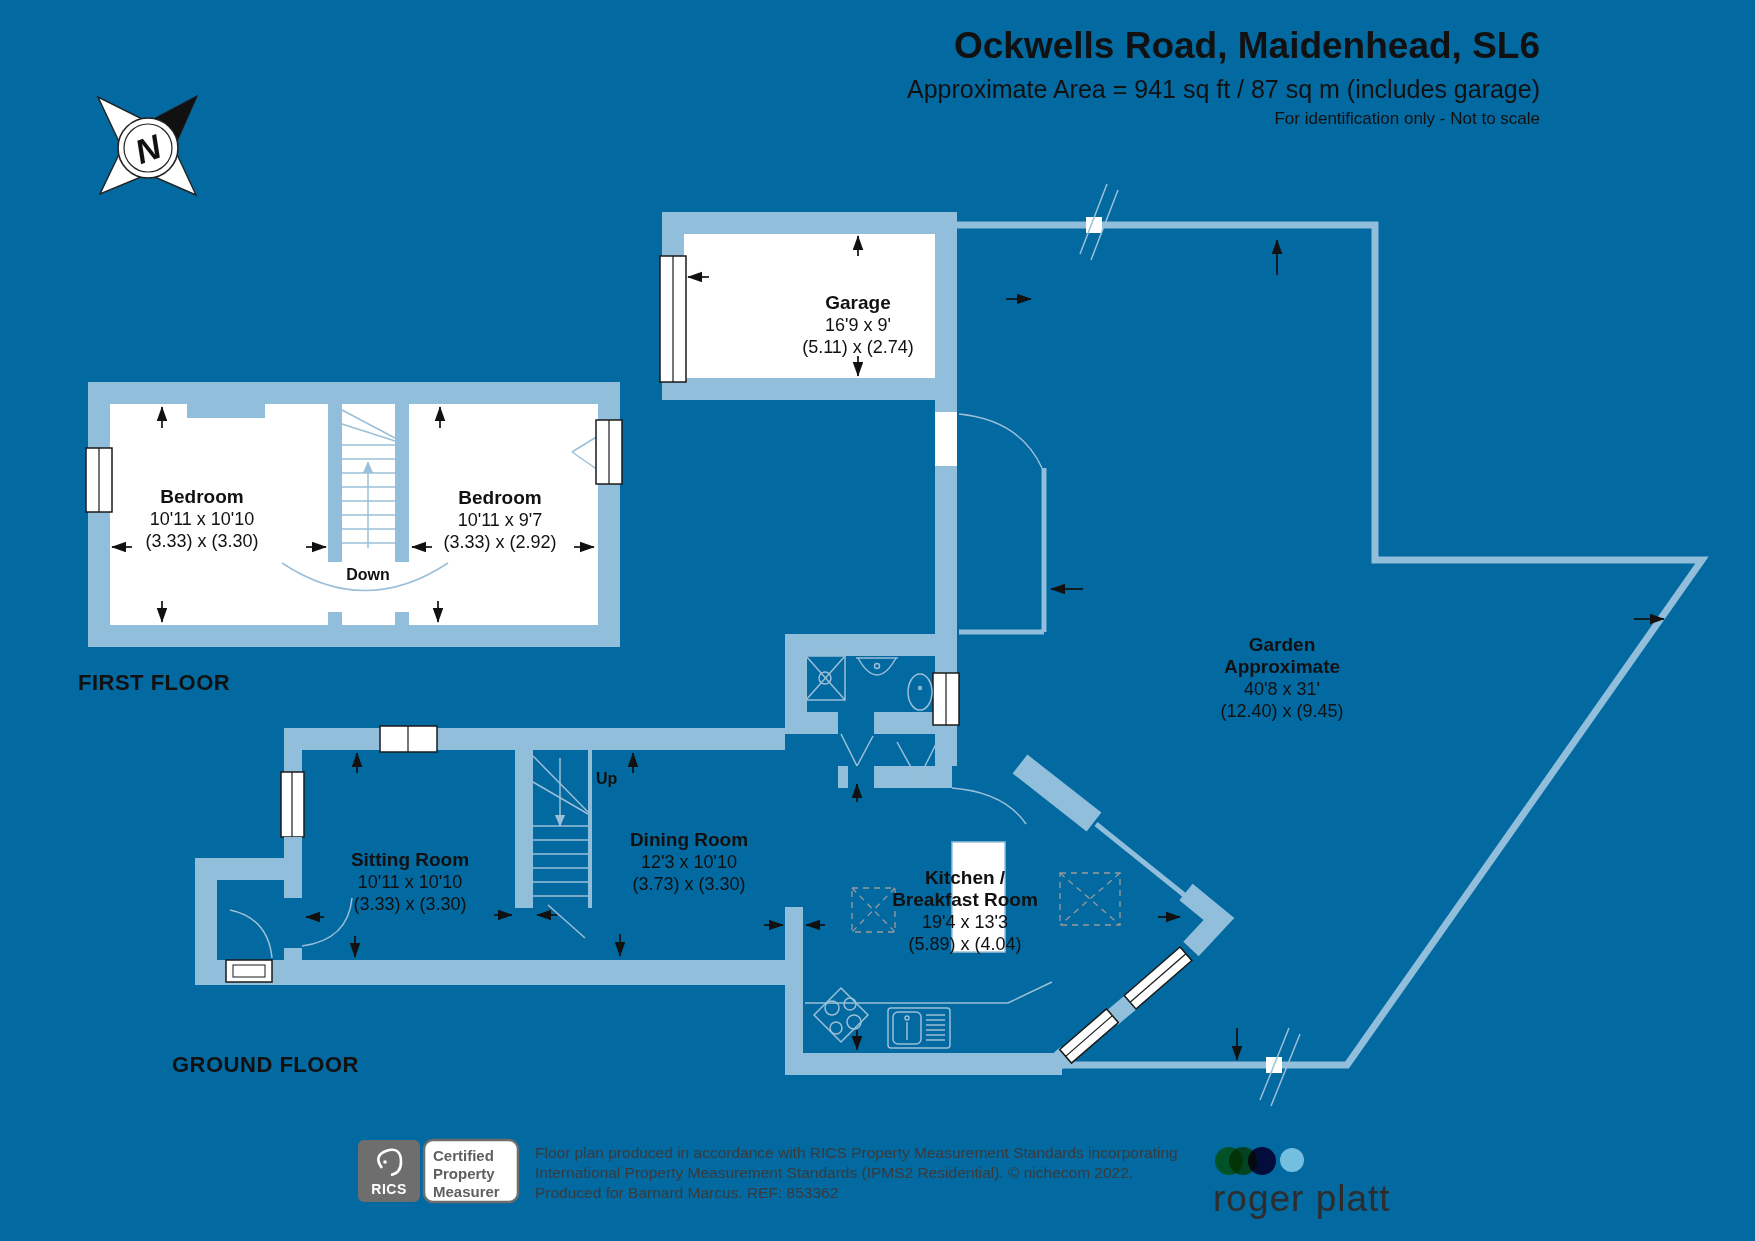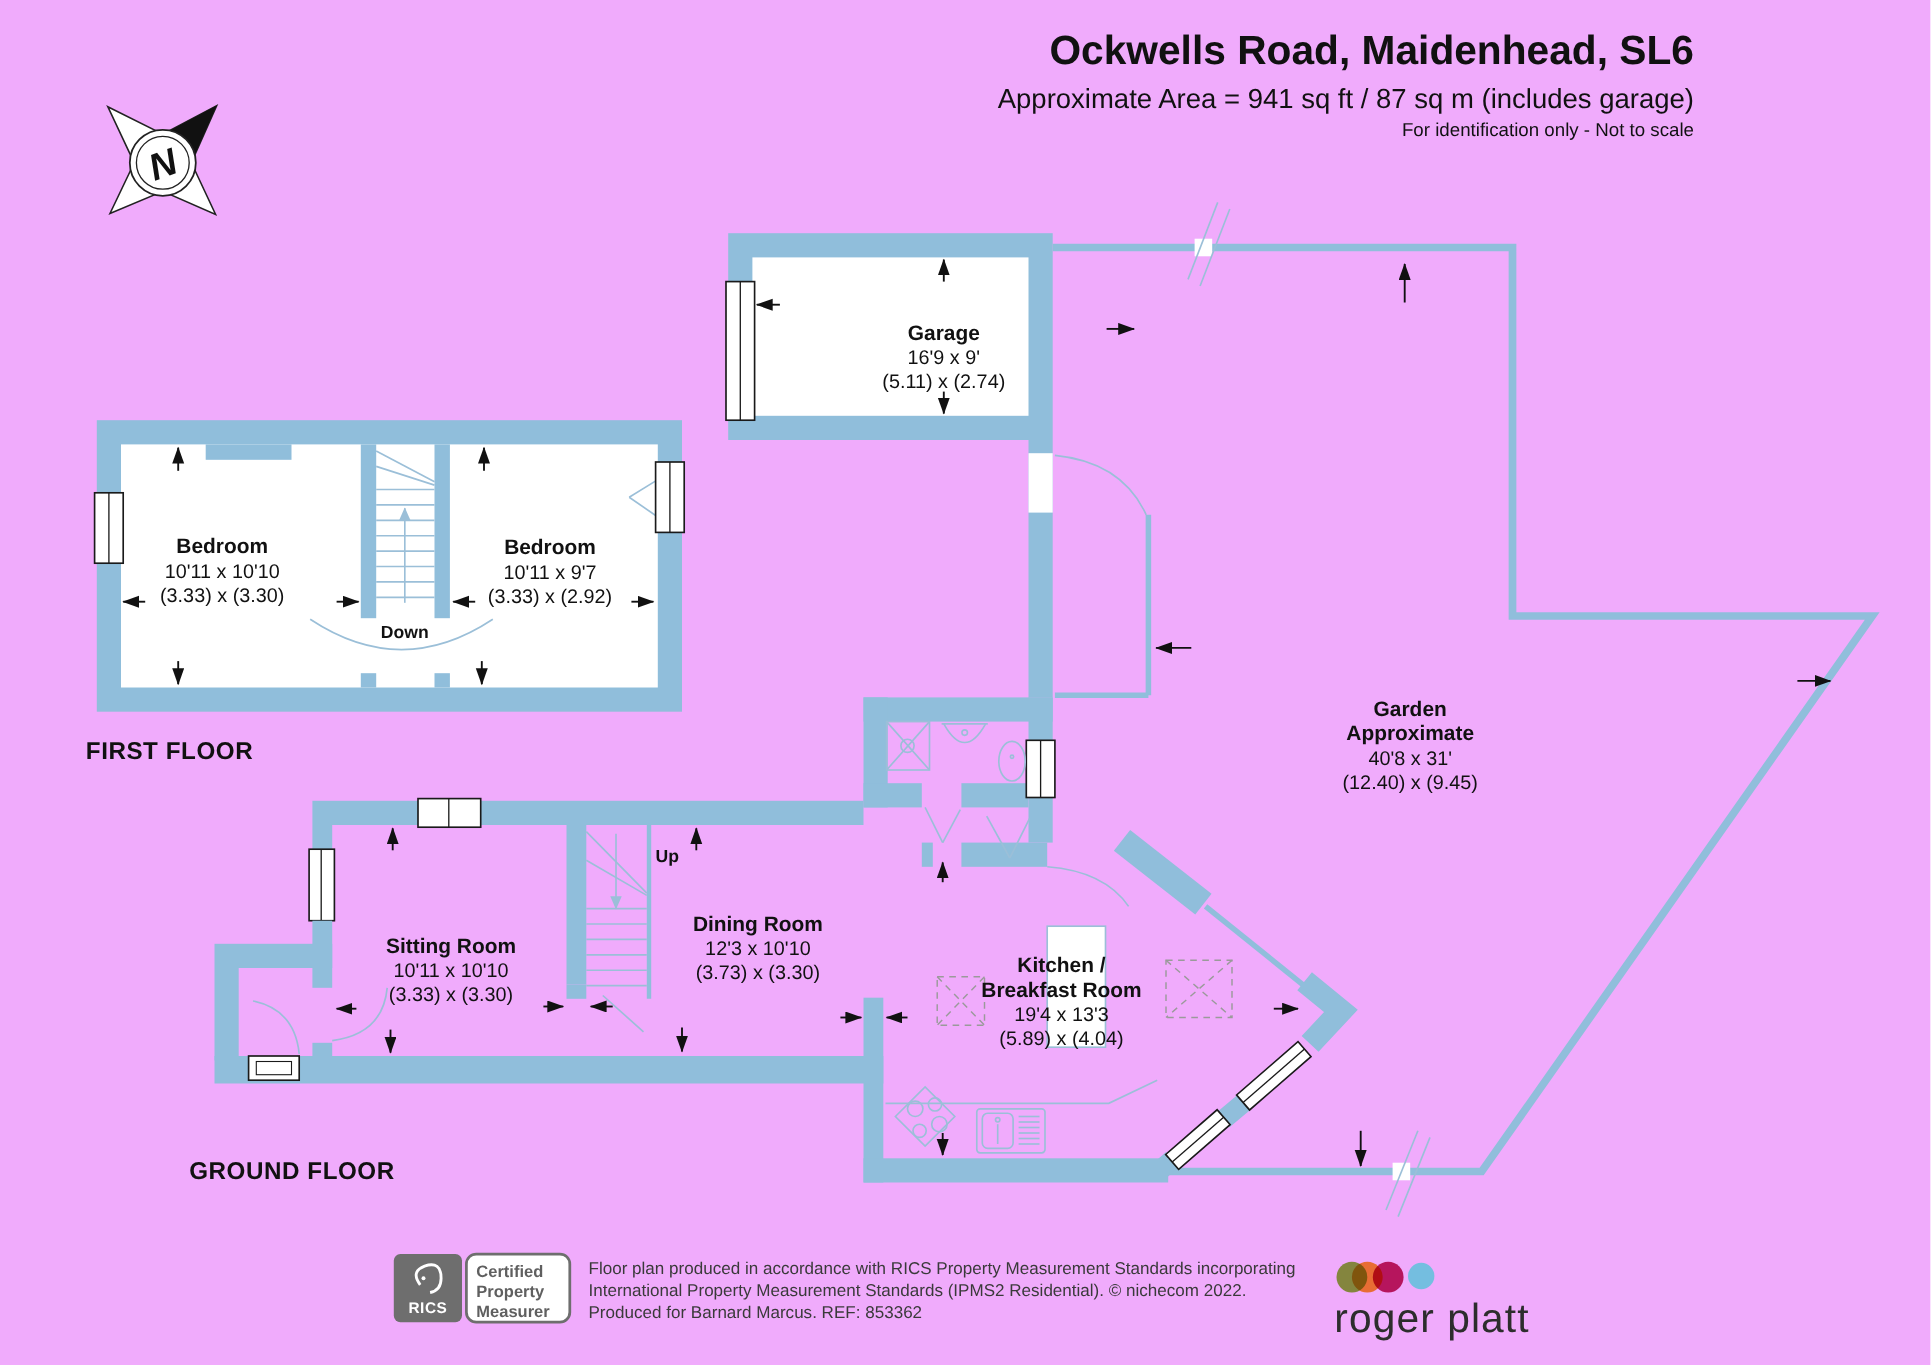--- a/index.html
+++ b/index.html
@@ -1,16 +1,16 @@
 <!DOCTYPE html>
 <html><head>
 <meta charset="utf-8">
 <style>
   html,body{margin:0;padding:0;background:#fff;}
-  .page{position:relative;width:1755px;height:1241px;background:#f0abfc;overflow:hidden;
+  .page{position:relative;width:1755px;height:1241px;background:#0369a1;overflow:hidden;
         font-family:"Liberation Sans",sans-serif;}
   svg{position:absolute;left:0;top:0;}
   
   text{fill:#111;font-family:"Liberation Sans",sans-serif;}
   .title{font-size:37px;font-weight:bold;}
   .subtitle{font-size:25px;}
   .note{font-size:17px;}
   .room-name{font-size:19px;font-weight:bold;}
   .room-dims{font-size:18px;}
   .floor-label{font-size:22px;font-weight:bold;letter-spacing:.5px;}

